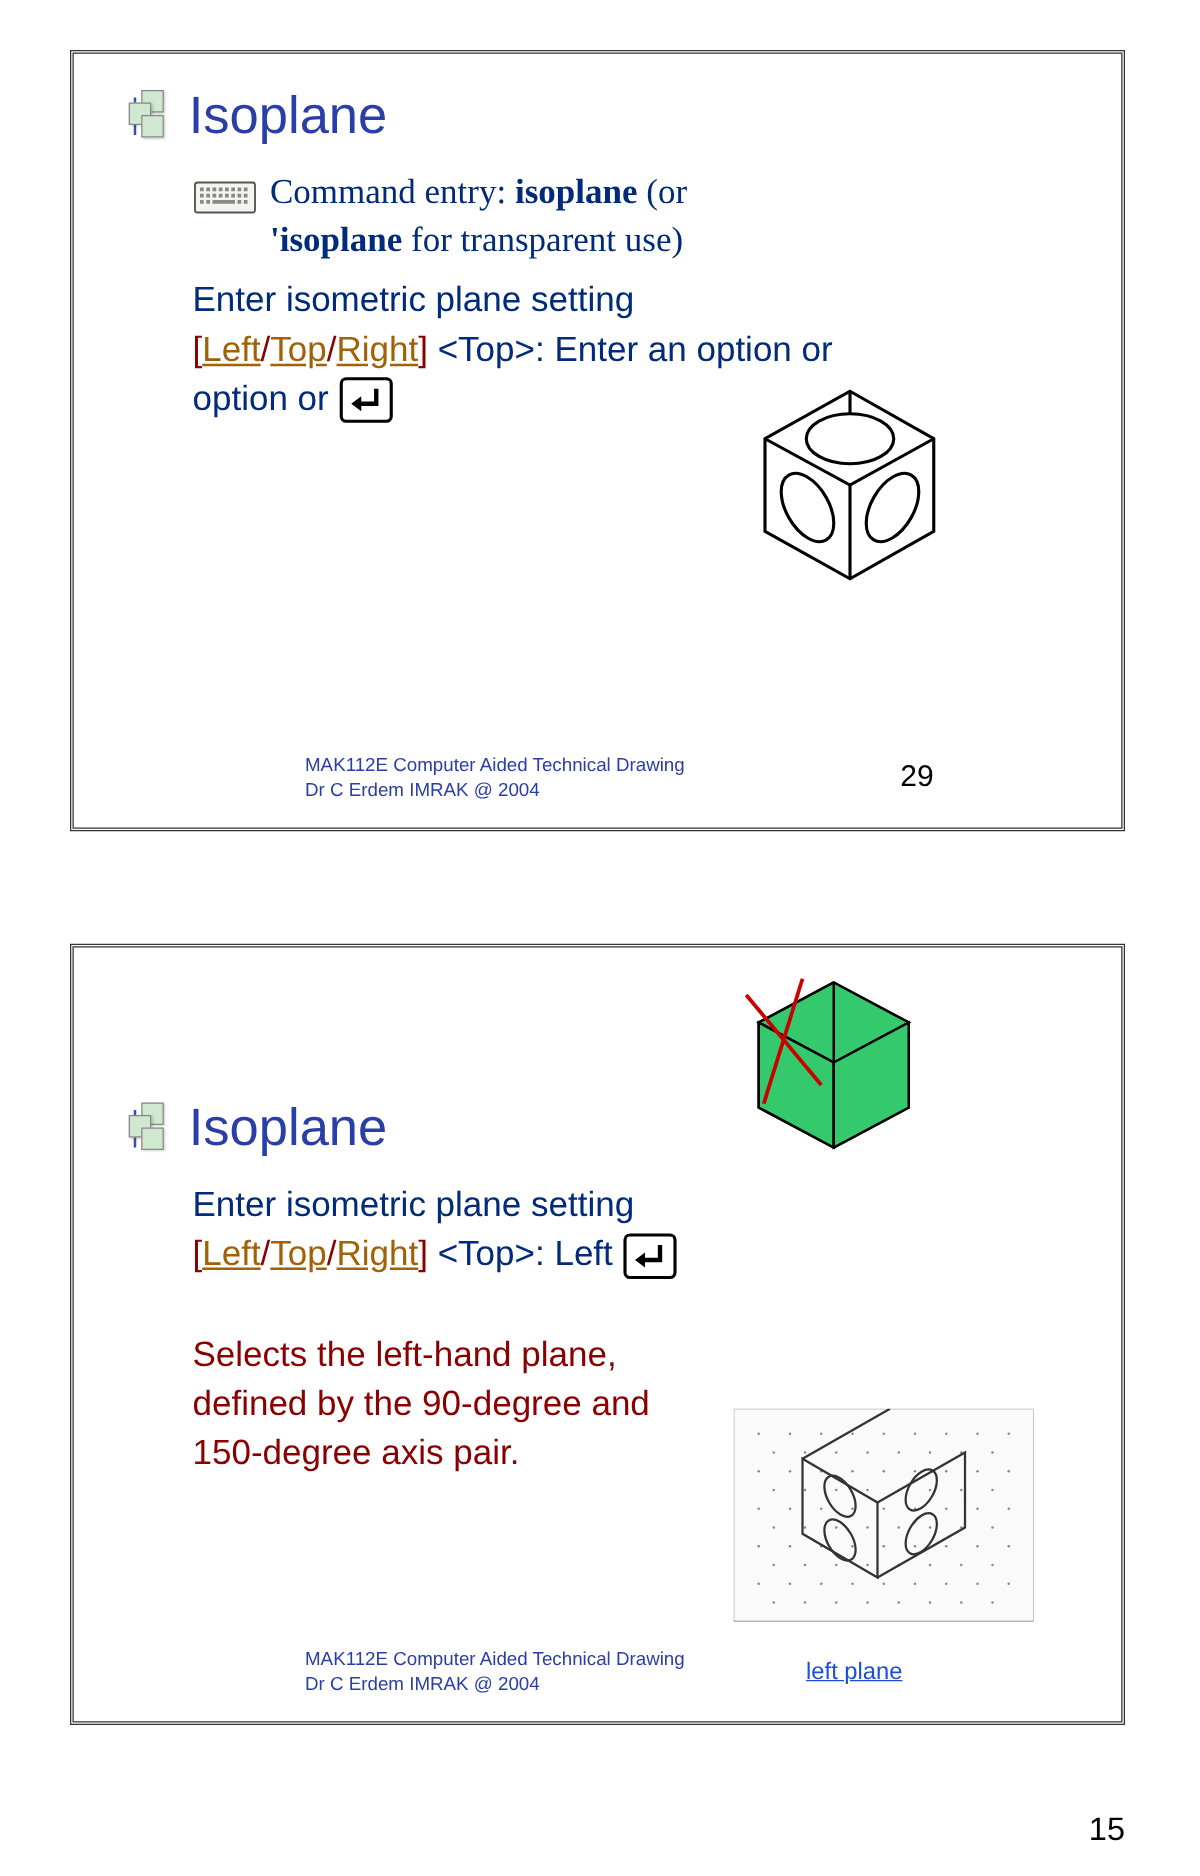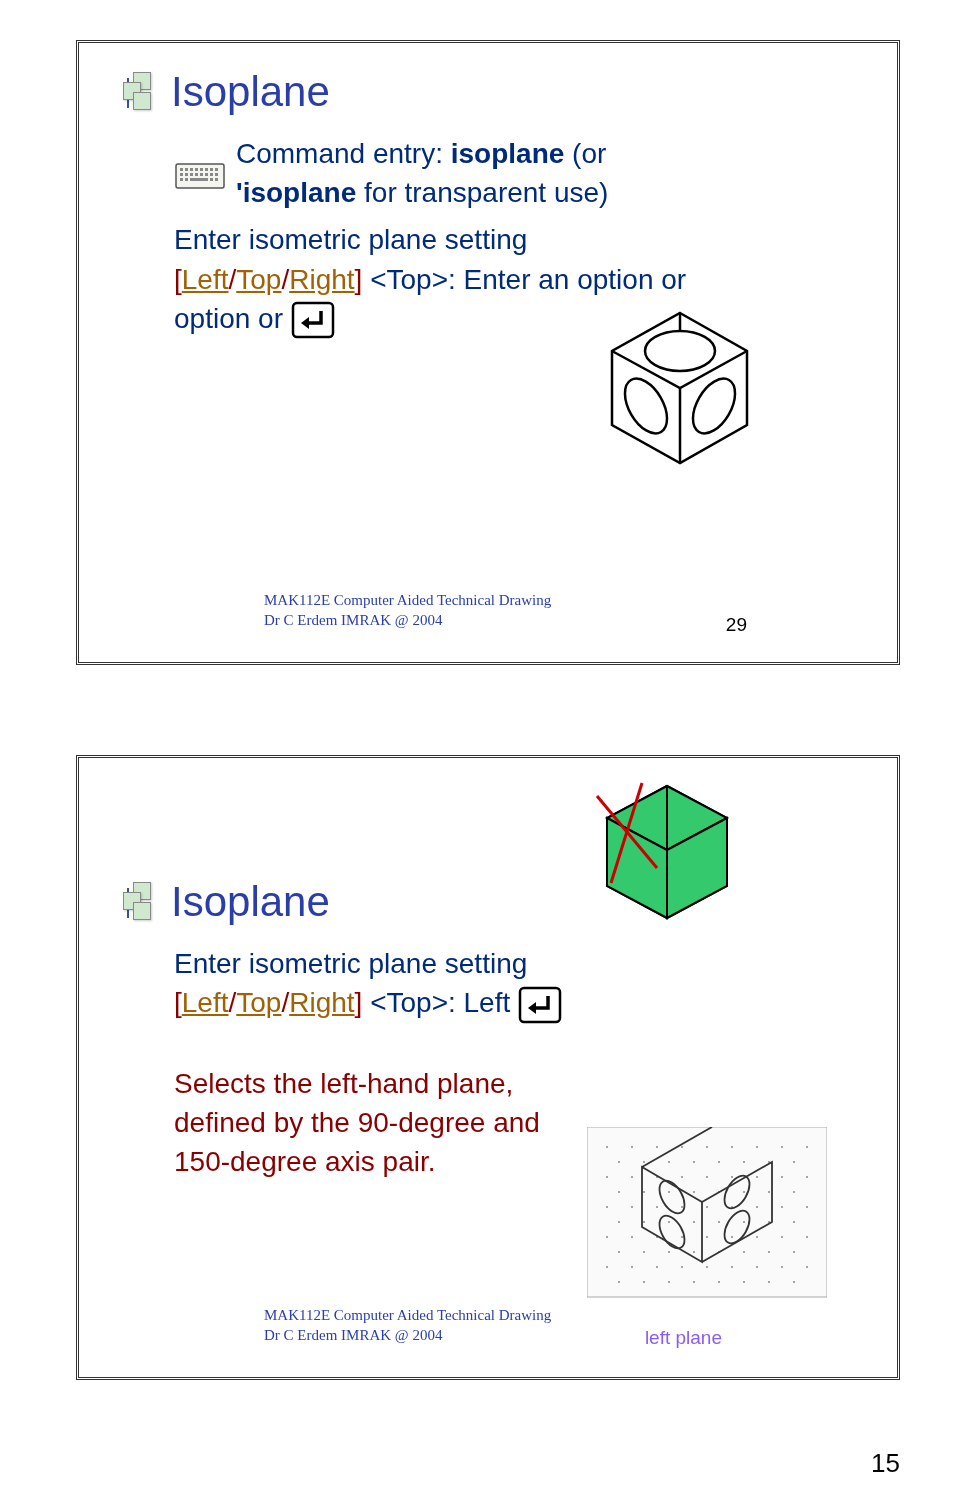--- a/index.html
+++ b/index.html
@@ -6,21 +6,21 @@
     margin: 0;
     padding: 0;
     background: #fff;
     font-family: Verdana, Arial, sans-serif;
     width: 960px;
   }
   .page {
     width: 960px;
     height: 1501px;
     position: relative;
-    padding: 40px 60px 0 76px;
+    padding: 40px 60px 0 56px;
     box-sizing: border-box;
   }
   .slide {
     border: 3px double #333;
     height: 625px;
     position: relative;
     padding: 25px 40px;
     box-sizing: border-box;
     margin-bottom: 90px;
   }
@@ -62,54 +62,55 @@
     font-family: "Comic Sans MS", Verdana, sans-serif;
   }
   .content {
     margin-left: 55px;
     font-size: 28px;
     line-height: 1.4;
     font-family: "Comic Sans MS", Verdana, sans-serif;
   }
   .cmd-row {
     display: flex;
-    align-items: center;
+    align-items: flex-start;
     gap: 10px;
+    font-family: Liberation Serif, serif;
   }
   .kb-icon {
     flex-shrink: 0;
     width: 52px;
     height: 39px;
     margin-top: 4px;
   }
   .navy { color: #002a7a; }
   .navy-b { color: #002a7a; font-weight: bold; }
   .red { color: #8a0000; }
   .red-u { color: #a16207; text-decoration: underline; }
   .footer {
     position: absolute;
-    bottom: 32px;
+    bottom: 20px;
     color: #2a3ea8;
     font-size: 15px;
     line-height: 1.3;
     width: 100%;
     left: 0;
     box-sizing: border-box;
     padding: 0 40px;
-    font-family: Liberation Serif, serif;
+    font-family: Liberation Sans, sans-serif;
   }
   .footer-inner {
     display: inline-block;
     margin-left: 145px;
   }
   .slide-num {
     position: absolute;
     right: 150px;
     bottom: 26px;
-    font-size: 19px;
+    font-size: 24px;
     color: #000;
     font-family: Arial, sans-serif;
   }
   .page-num {
     position: absolute;
     right: 60px;
     bottom: 22px;
     font-size: 26px;
     font-family: Arial, sans-serif;
   }
@@ -130,22 +131,23 @@
   .slide2-plane {
     position: absolute;
     right: 70px;
     bottom: 60px;
   }
   .plane-label {
     position: absolute;
     right: 175px;
     bottom: 28px;
     font-size: 19px;
-    color: #8b5cf6;
+    color: #1d4ed8;
     font-family: Arial, sans-serif;
+    text-decoration: underline;
   }
 </style>
 </head>
 <body>
 
 <div class="page">
 
   <div class="slide">
     <div class="title-row">
       <div class="title-bullet">

